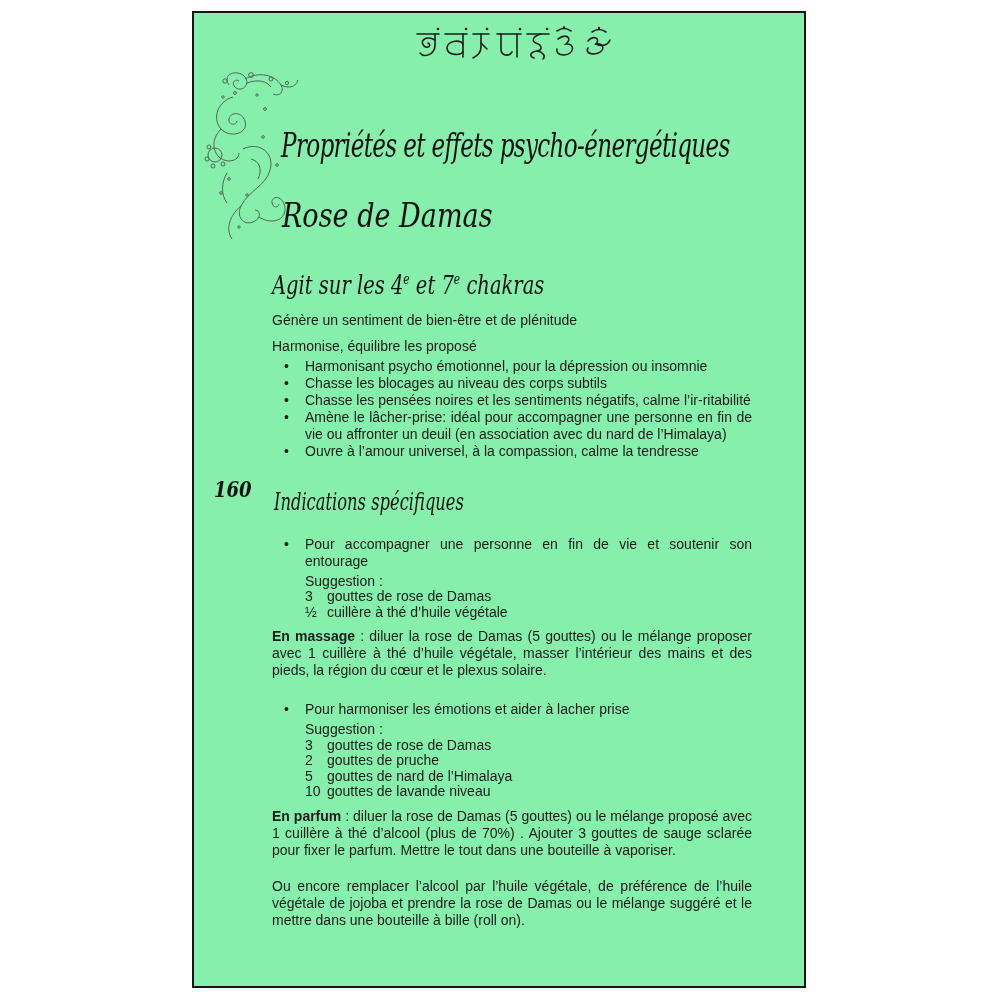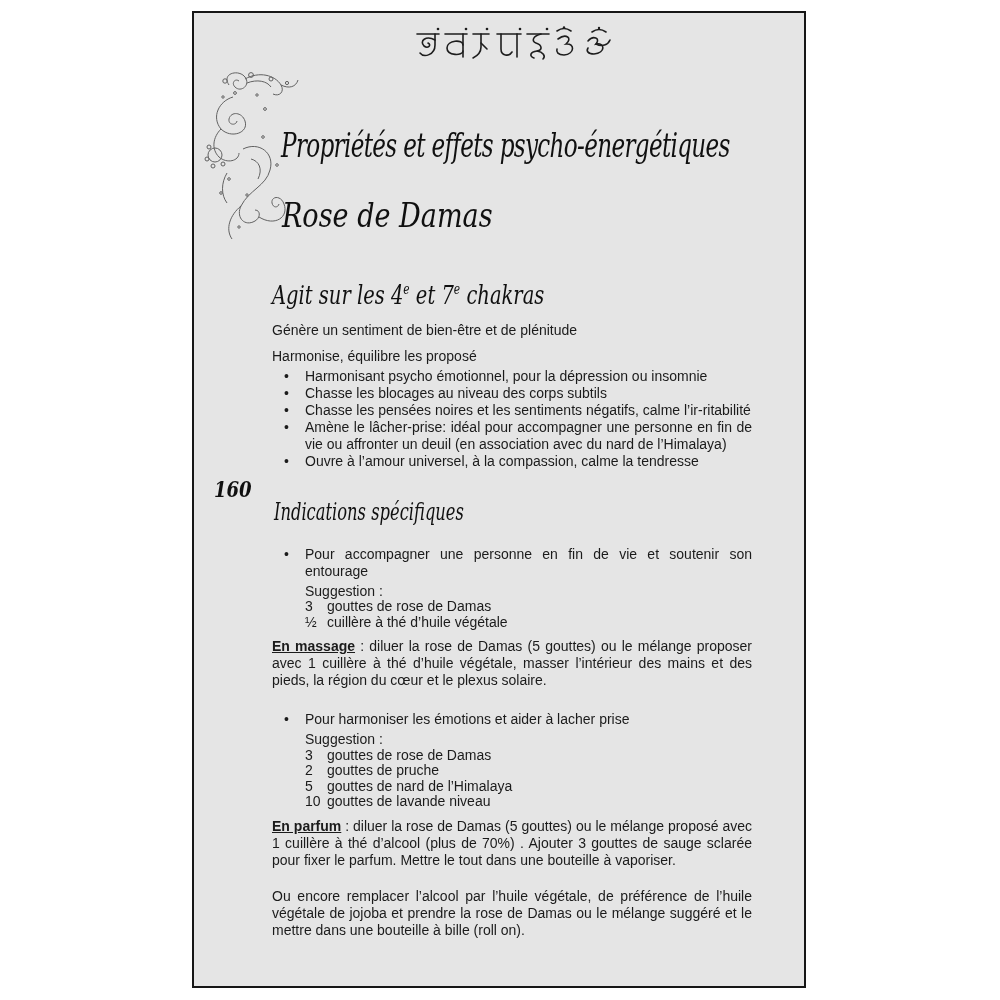--- a/index.html
+++ b/index.html
@@ -1,35 +1,35 @@
 <!DOCTYPE html>
 <html><head>
 <meta charset="utf-8">
 <style>
   html,body{margin:0;padding:0;background:#ffffff;}
   body{width:1000px;height:1000px;position:relative;
        font-family:"Liberation Sans","DejaVu Sans",sans-serif;color:#1b1b1b;}
 
   .page{position:absolute;left:192px;top:11px;width:610px;height:973px;
-        border:2px solid #161616;background:#e5e5e5;overflow:hidden;}
+        border:2px solid #161616;background:#86efac;overflow:hidden;}
 
   .mantra{position:absolute;left:222px;top:12px;}
   .ornament{position:absolute;left:5px;top:54px;}
 
   .script{font-family:"DejaVu Serif","Liberation Serif",serif;font-style:italic;
           font-weight:normal;color:#101010;white-space:nowrap;}
   .doc-title{position:absolute;left:87px;top:112px;font-size:34px;letter-spacing:-1px;
              transform:scaleX(.68);transform-origin:left top;}
   .doc-subtitle{position:absolute;left:88px;top:183px;font-size:33px;
              transform:scaleX(.82);transform-origin:left top;}
   .page-number{position:absolute;left:20px;top:463px;font-size:22px;font-weight:bold;
              transform:scaleX(.82);transform-origin:left top;}
 
   .body-col{position:absolute;left:78px;top:253px;width:480px;
-            font-size:14px;line-height:17px;margin-top:10px;}
+            font-size:14px;line-height:17px;}
 
   h2.chakra-heading{font-size:26px;line-height:26px;margin:0 0 14px 0;
             transform:scaleX(.75);transform-origin:left top;}
   h2 .sup-e{font-size:.55em;vertical-align:super;}
   h3.indications-heading{font-size:24px;line-height:24px;margin:30px 0 22px 2px;
             transform:scaleX(.68);transform-origin:left top;}
 
   p{margin:0;}
   .intro-1{margin-bottom:9px;}
   .intro-2{margin-bottom:3px;}
@@ -39,21 +39,21 @@
   ul.bullets li::before{content:"•";position:absolute;left:12px;}
 
   .ind-item{position:relative;padding-left:33px;}
   .ind-item.second{margin-top:22px;}
   .ind-lead{text-align:justify;}
   .ind-lead::before{content:"•";position:absolute;left:12px;}
   .suggestion{margin-top:4px;line-height:15.5px;}
   .sugg-row{display:flex;}
   .qty{width:22px;flex:none;}
   .note{margin:8px 0 0 -33px;text-align:justify;line-height:17px;}
-  .note b{font-weight:bold;text-decoration:underline;}
+  .note b{font-weight:bold;}
   .closing{margin-top:19px;text-align:justify;}
 </style>
 </head>
 <body>
 
 <div class="page">
 
   <svg class="mantra" role="img" width="208" height="42" viewBox="0 0 208 42" fill="none" stroke="#1d1d1d" stroke-width="1.6" stroke-linecap="round" aria-label="लं वं रं पं हं ३ँ ॐ">
 
     <path d="M1,9 H23"></path>

